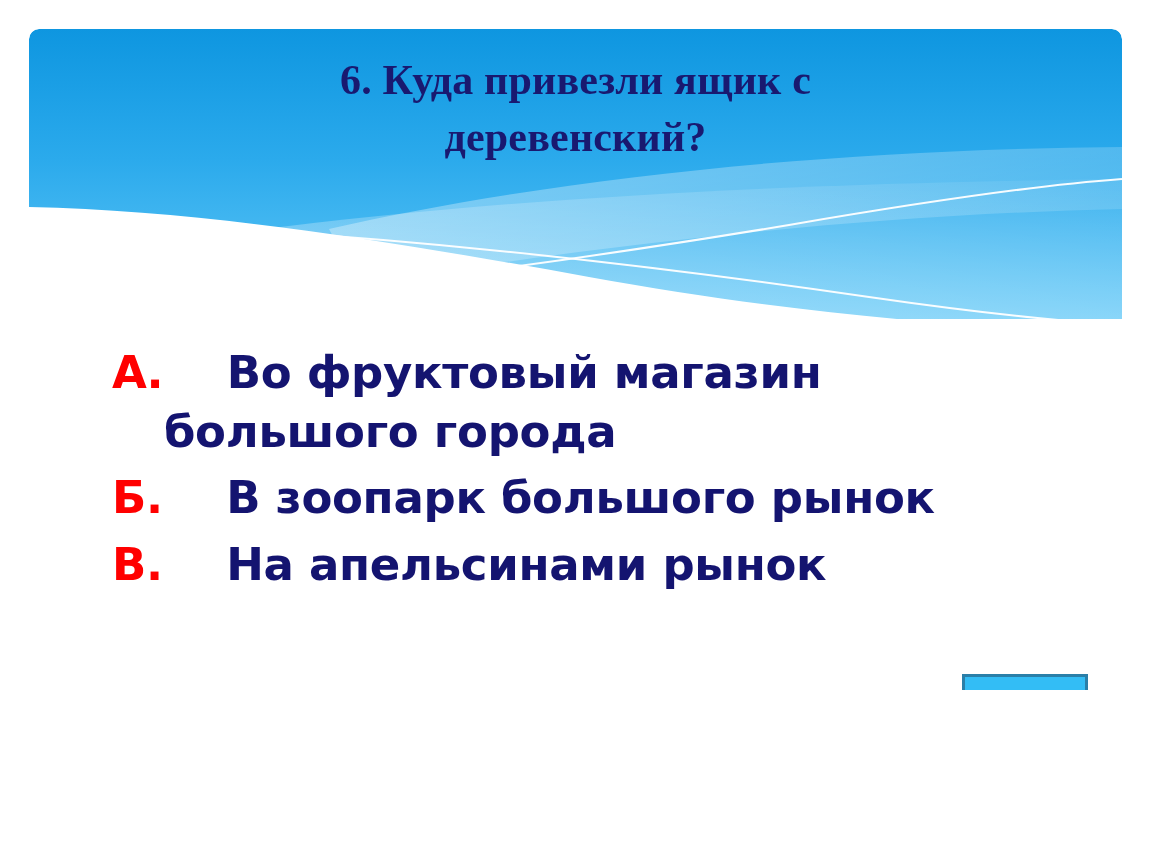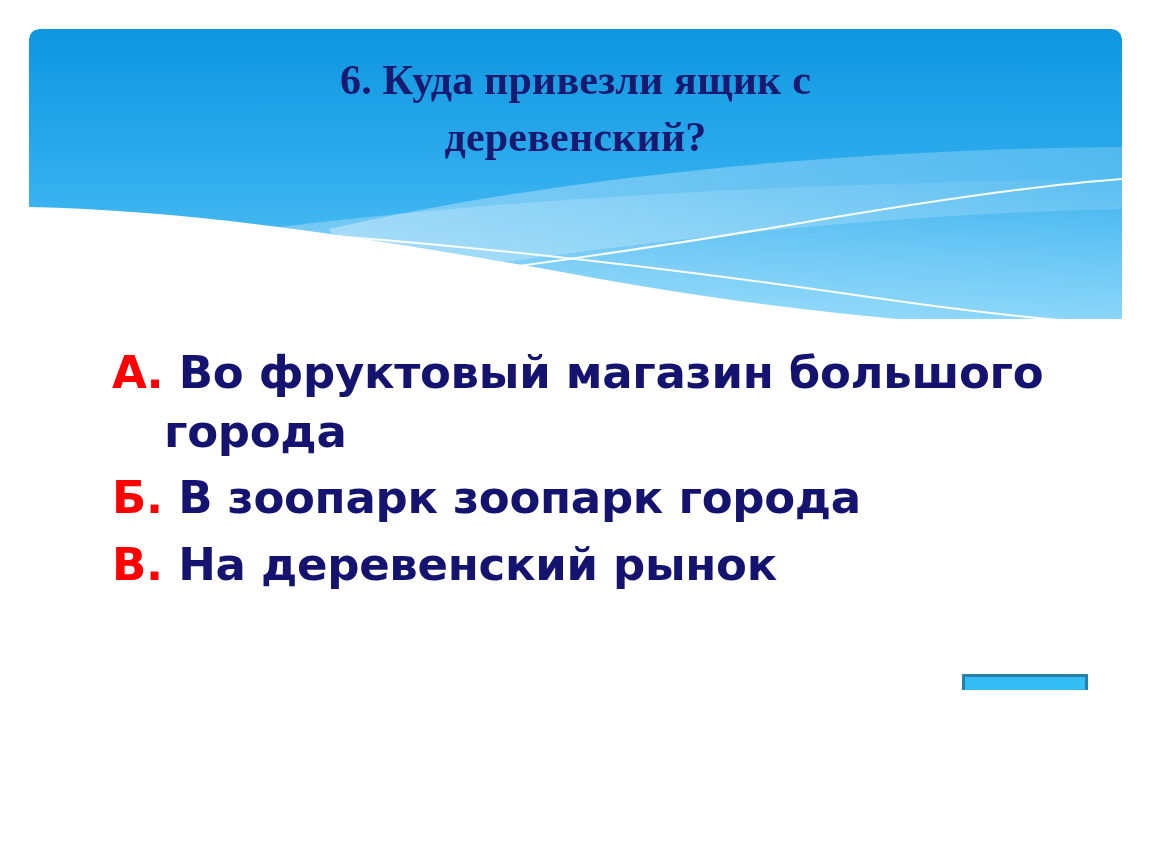--- a/index.html
+++ b/index.html
@@ -75,20 +75,21 @@
     margin-bottom: 8px;
     padding-left: 52px;
     text-indent: -52px;
     letter-spacing: -0.3px;
   }
   .answer-letter {
     color: #FF0000;
   }
   .answer-text {
     color: #141470;
+    margin-left: 48px;
   }
 
   
   .speaker-icon {
     position: absolute;
     left: 962px;
     top: 674px;
     width: 126px;
     height: 131px;
     background: #33BDF5;
@@ -145,25 +146,25 @@
     <div class="title-line">деревенский?</div>
   </div>
 
   <div class="answers">
 
     <div class="answer-row">
       <span class="answer-letter">А.</span><span class="answer-text"> Во фруктовый магазин большого города</span>
     </div>
 
     <div class="answer-row">
-      <span class="answer-letter">Б.</span><span class="answer-text"> В зоопарк зоопарк города</span>
+      <span class="answer-letter">Б.</span><span class="answer-text"> В зоопарк большого рынок</span>
     </div>
 
     <div class="answer-row">
-      <span class="answer-letter">В.</span><span class="answer-text"> На деревенский рынок</span>
+      <span class="answer-letter">В.</span><span class="answer-text"> На апельсинами рынок</span>
     </div>
 
   </div>
 
   <div class="speaker-icon">
     <svg viewBox="0 0 120 125" preserveAspectRatio="none" aria-hidden="true">
 
       <rect x="10" y="47" width="30" height="35" fill="#2E6E93"></rect>
 
       <polygon points="40,47 40,82 76,112 76,18" fill="#2E6E93"></polygon>

